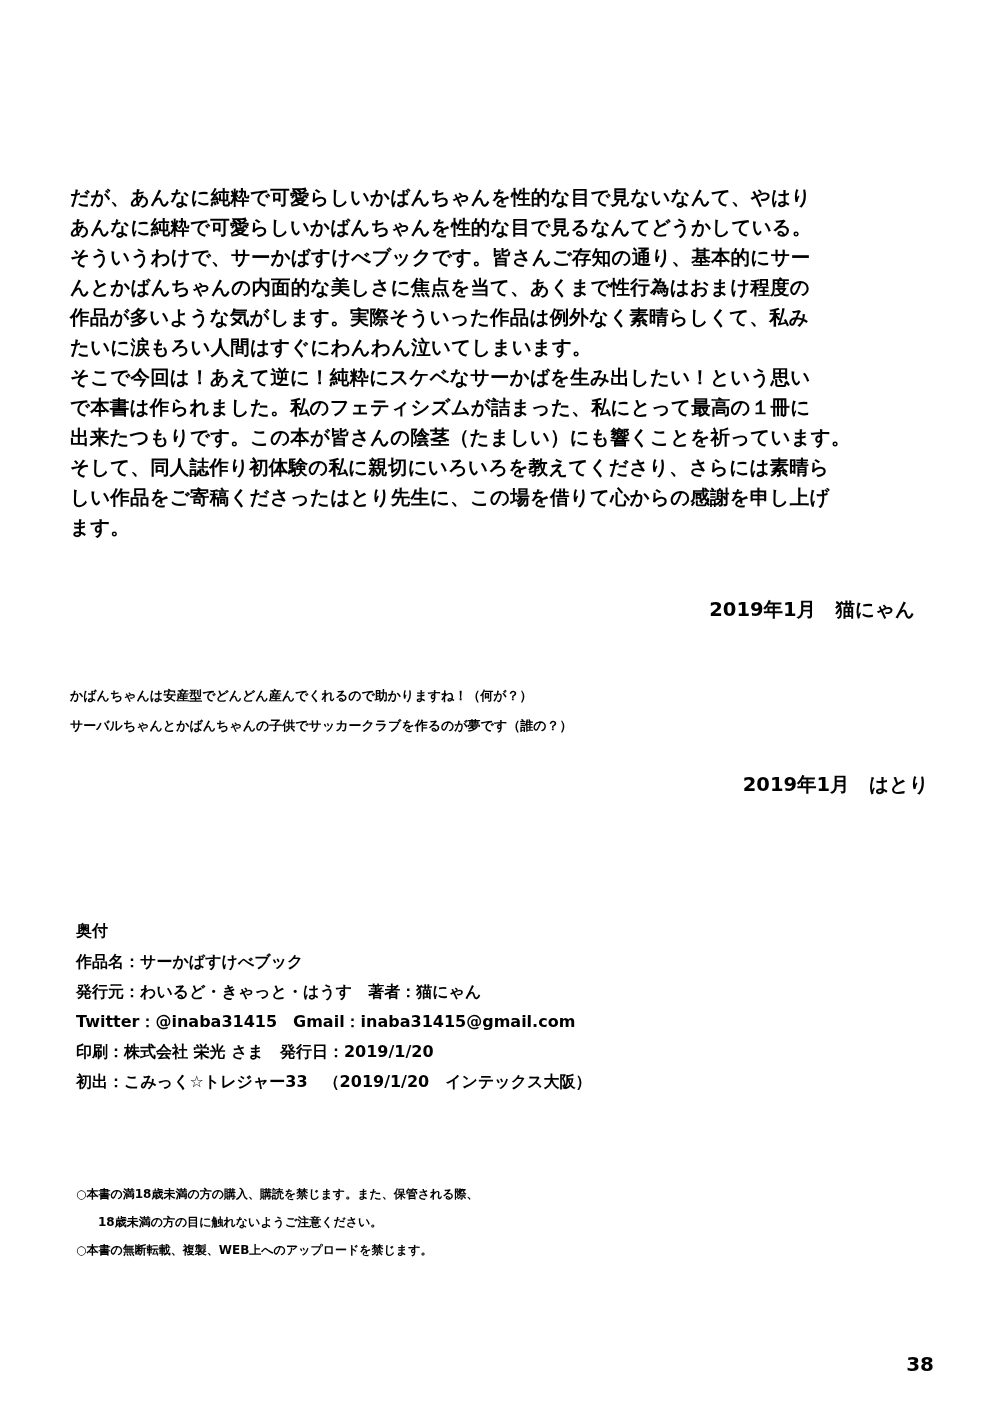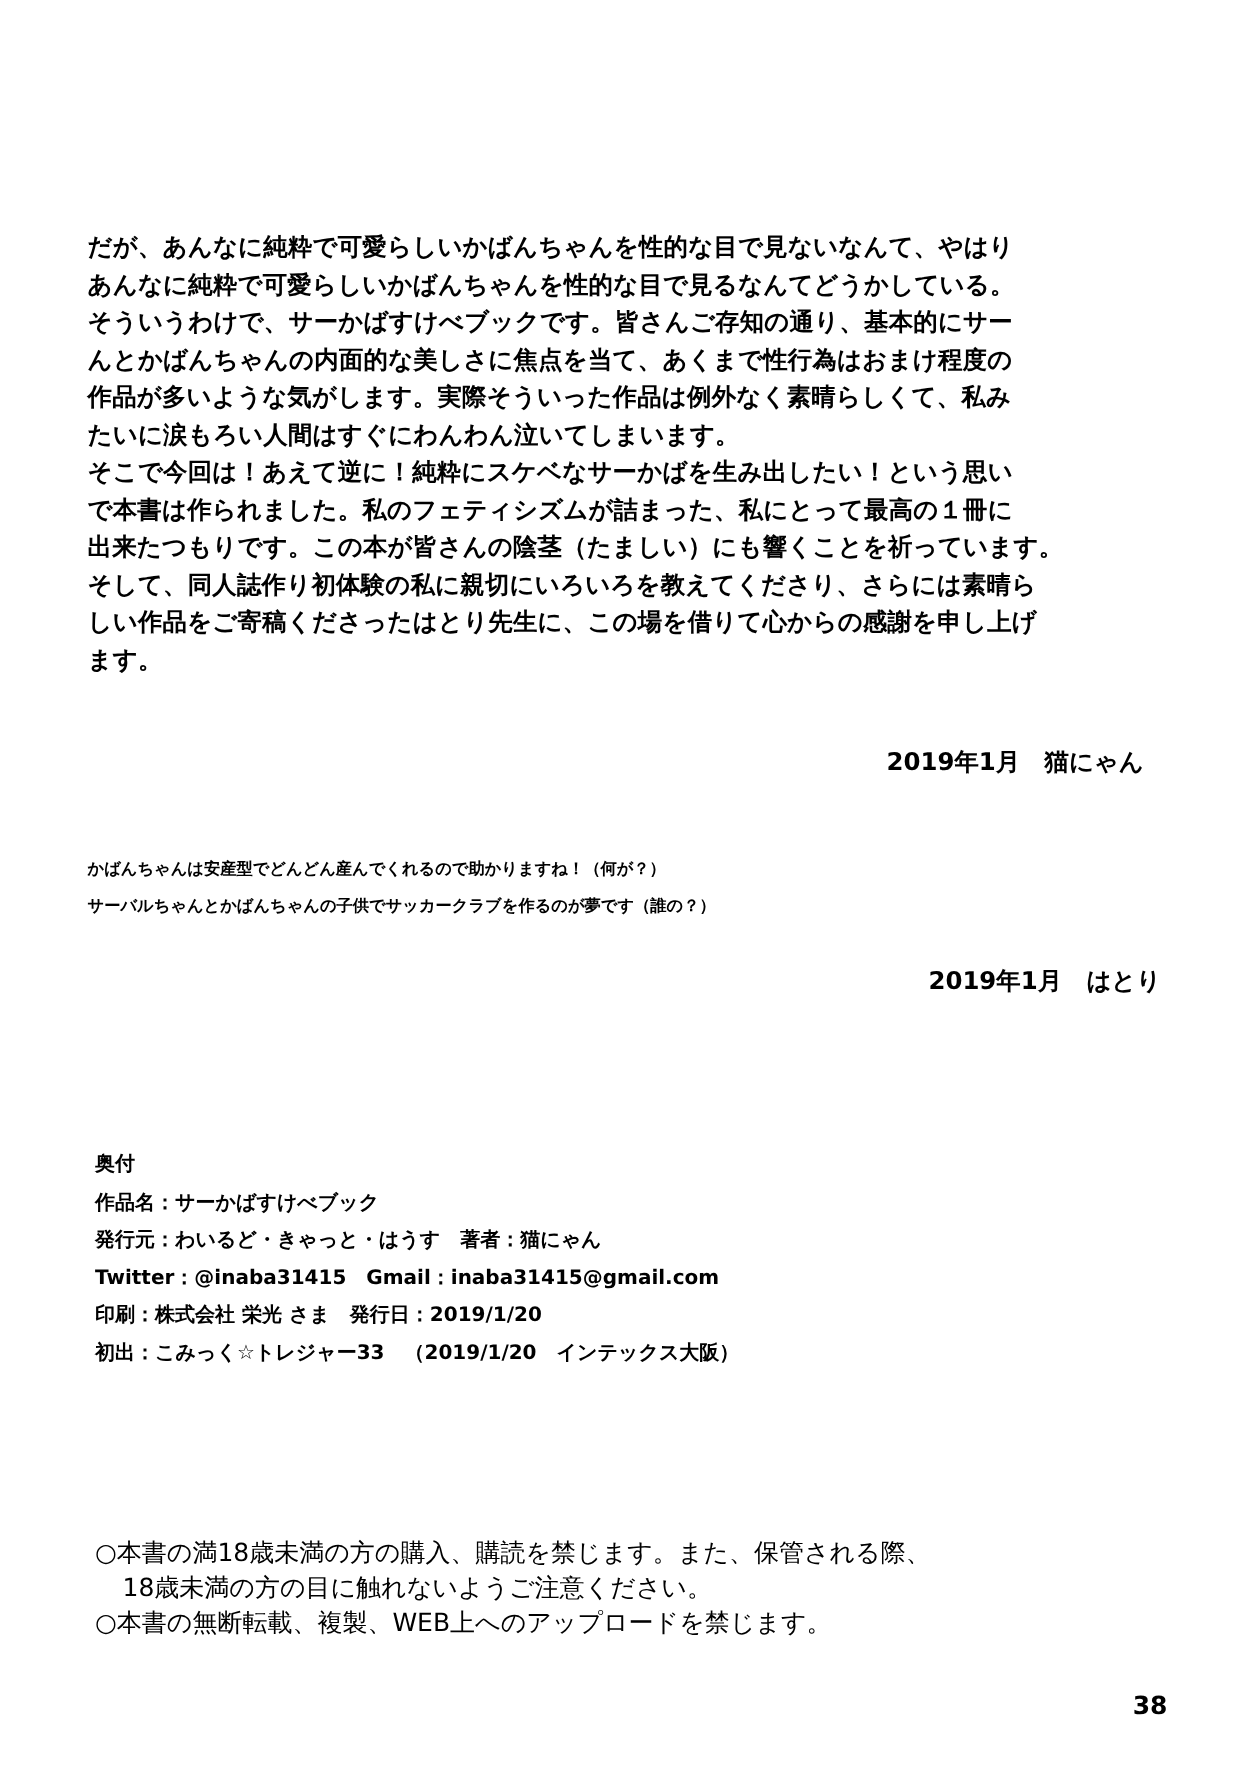--- a/index.html
+++ b/index.html
@@ -80,25 +80,25 @@
     left: 76px;
     width: 860px;
     font-size: 16px;
     font-weight: bold;
     line-height: 30px;
   }
   .colophon p { margin: 0; }
   .colophon .heading { margin-bottom: 1px; }
   .notices {
     position: absolute;
-    top: 1228px;
+    top: 1180px;
     left: 76px;
     width: 870px;
-    font-size: 20px;
-    font-weight: normal;
+    font-size: 12px;
+    font-weight: bold;
     line-height: 28px;
   }
   .notices p { margin: 0; }
   .notices .indent { padding-left: 22px; }
   .page-number {
     position: absolute;
     top: 1352px;
     left: 0;
     width: 934px;
     text-align: right;

